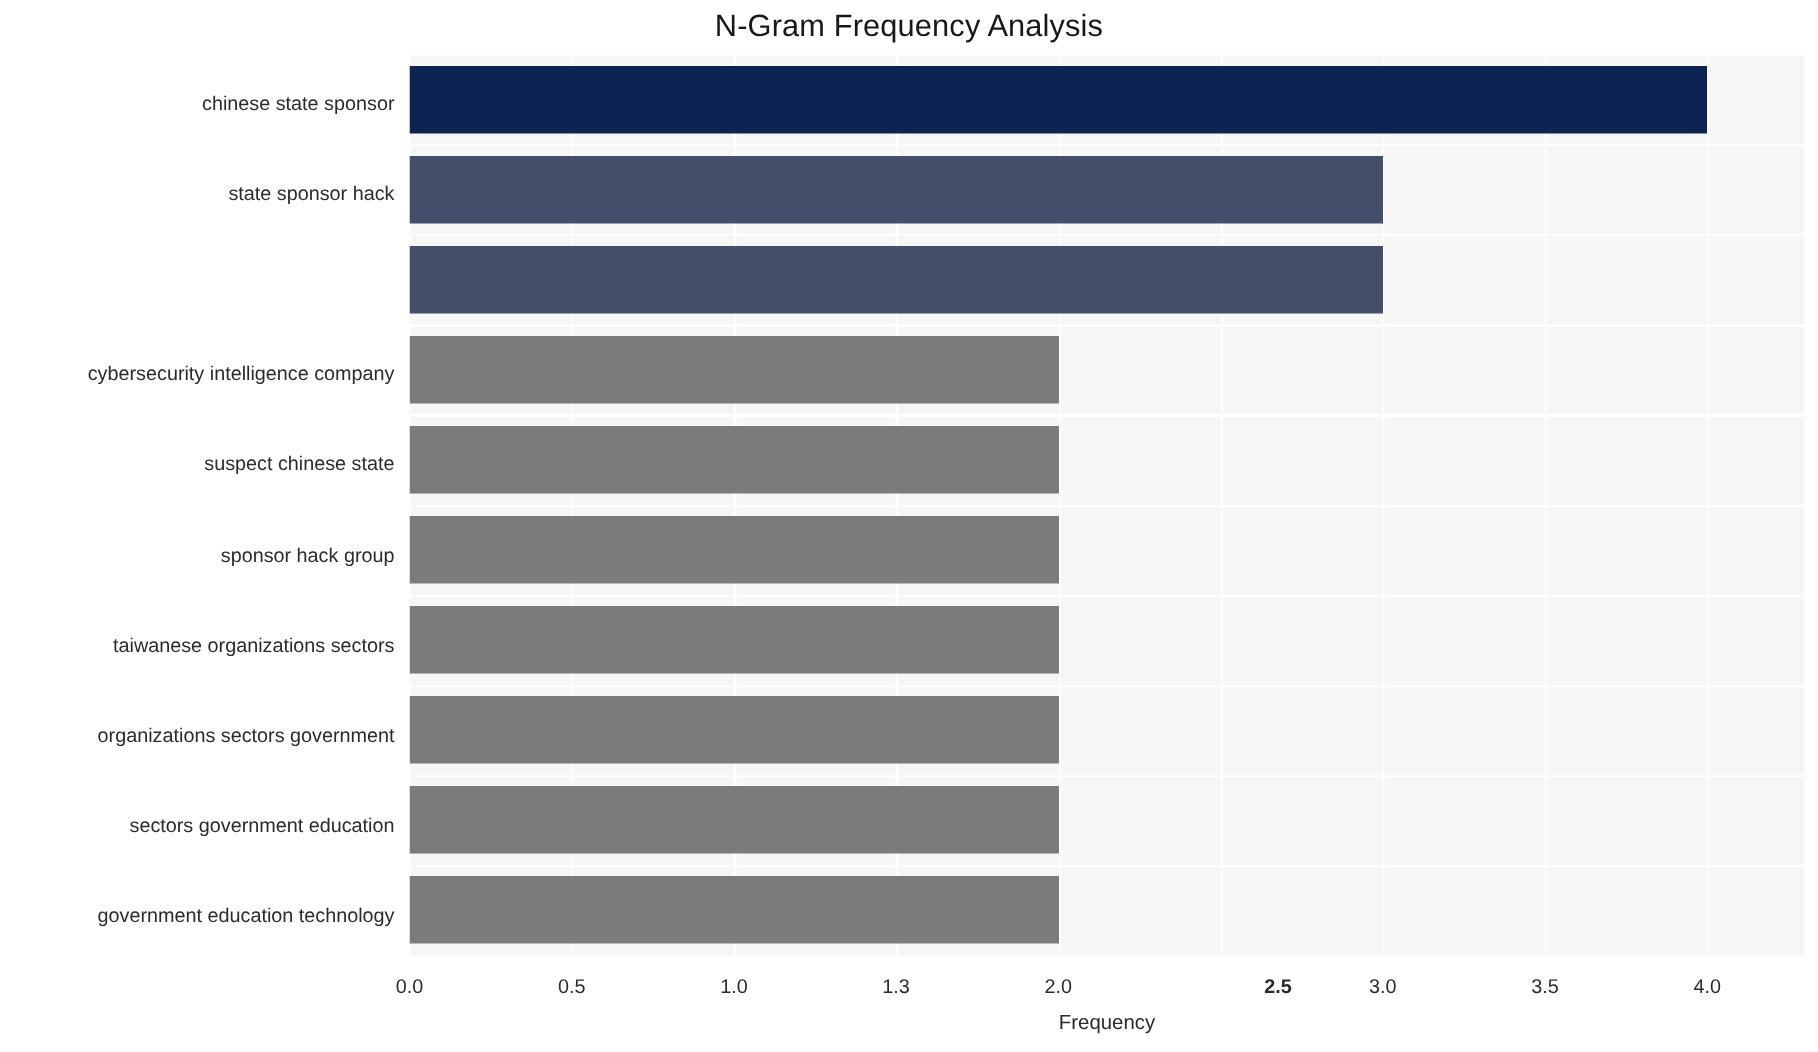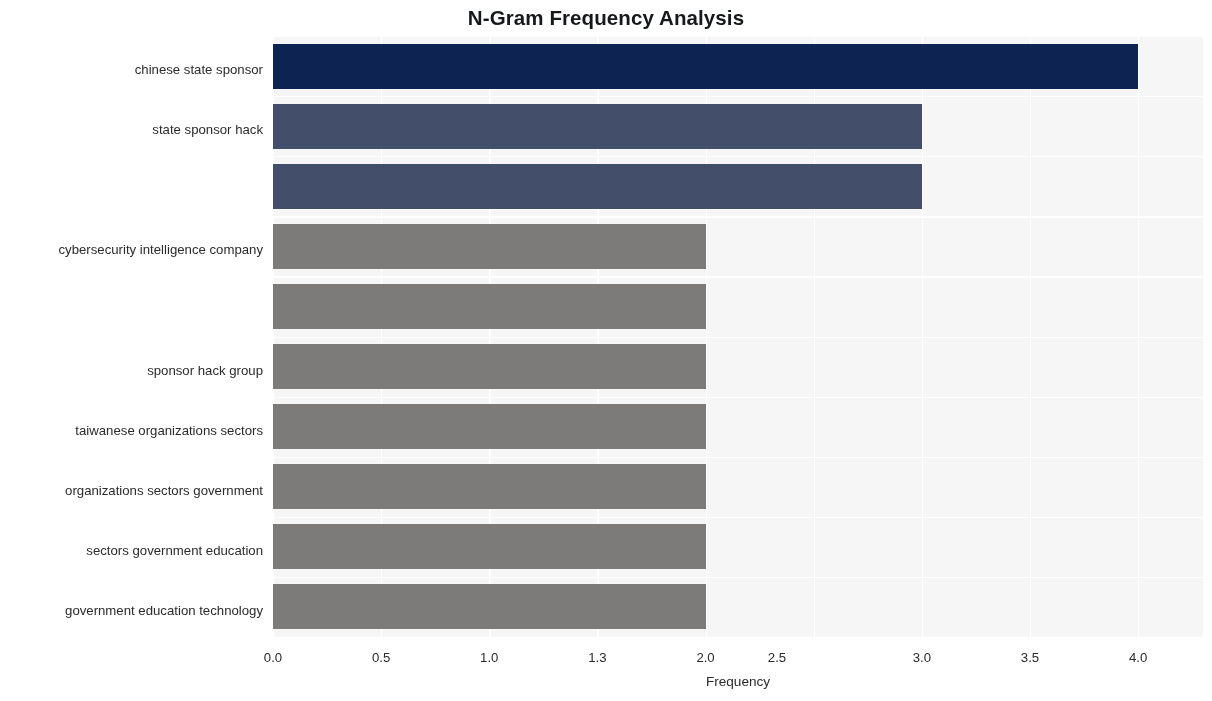--- a/index.html
+++ b/index.html
@@ -24,21 +24,21 @@
   }
 
   
   #chart-title {
     position: absolute;
     left: 0;
     top: 6px;
     width: 1212px;
     text-align: center;
     font-size: 20.5px;
-    font-weight: bold;
+    font-weight: normal;
     color: #16191c;
     letter-spacing: 0.1px;
   }
 
   
   #plot-area {
     position: absolute;
     left: 273px;
     top: 36px;
     width: 930px;
@@ -158,33 +158,34 @@
         <div class="bar" title="organizations sectors government: 2" style="top: 428.25px; width: 432.558px; background: rgb(124, 123, 121);"></div>
         <div class="bar" title="sectors government education: 2" style="top: 488.35px; width: 432.558px; background: rgb(124, 123, 121);"></div>
         <div class="bar" title="government education technology: 2" style="top: 548.45px; width: 432.558px; background: rgb(124, 123, 121);"></div>
       </div>
   </div>
 
   <div id="ytick-layer">
       <div class="ytick" style="top: 66.05px;">chinese state sponsor</div>
       <div class="ytick" style="top: 126.15px;">state sponsor hack</div>
       <div class="ytick" style="top: 246.35px;">cybersecurity intelligence company</div>
+      <div class="ytick" style="top: 306.45px;">suspect chinese state</div>
       <div class="ytick" style="top: 366.55px;">sponsor hack group</div>
       <div class="ytick" style="top: 426.65px;">taiwanese organizations sectors</div>
       <div class="ytick" style="top: 486.75px;">organizations sectors government</div>
       <div class="ytick" style="top: 546.85px;">sectors government education</div>
       <div class="ytick" style="top: 606.95px;">government education technology</div>
     </div>
   <div id="xtick-layer">
       <div class="xtick" style="left: 273px;">0.0</div>
       <div class="xtick" style="left: 381.14px;">0.5</div>
       <div class="xtick" style="left: 489.279px;">1.0</div>
       <div class="xtick" style="left: 597.419px;">1.3</div>
       <div class="xtick" style="left: 705.558px;">2.0</div>
-      <div class="xtick" style="left: 777px;">2.5</div>
+      <div class="xtick" style="left: 852px; font-weight: bold;">2.5</div>
       <div class="xtick" style="left: 921.837px;">3.0</div>
       <div class="xtick" style="left: 1029.98px; text-align: center;">3.5</div>
       <div class="xtick" style="left: 1138.12px;">4.0</div>
     </div>
 
   <div id="xlabel">Frequency</div>
 
 </div>
 
 </body></html>

